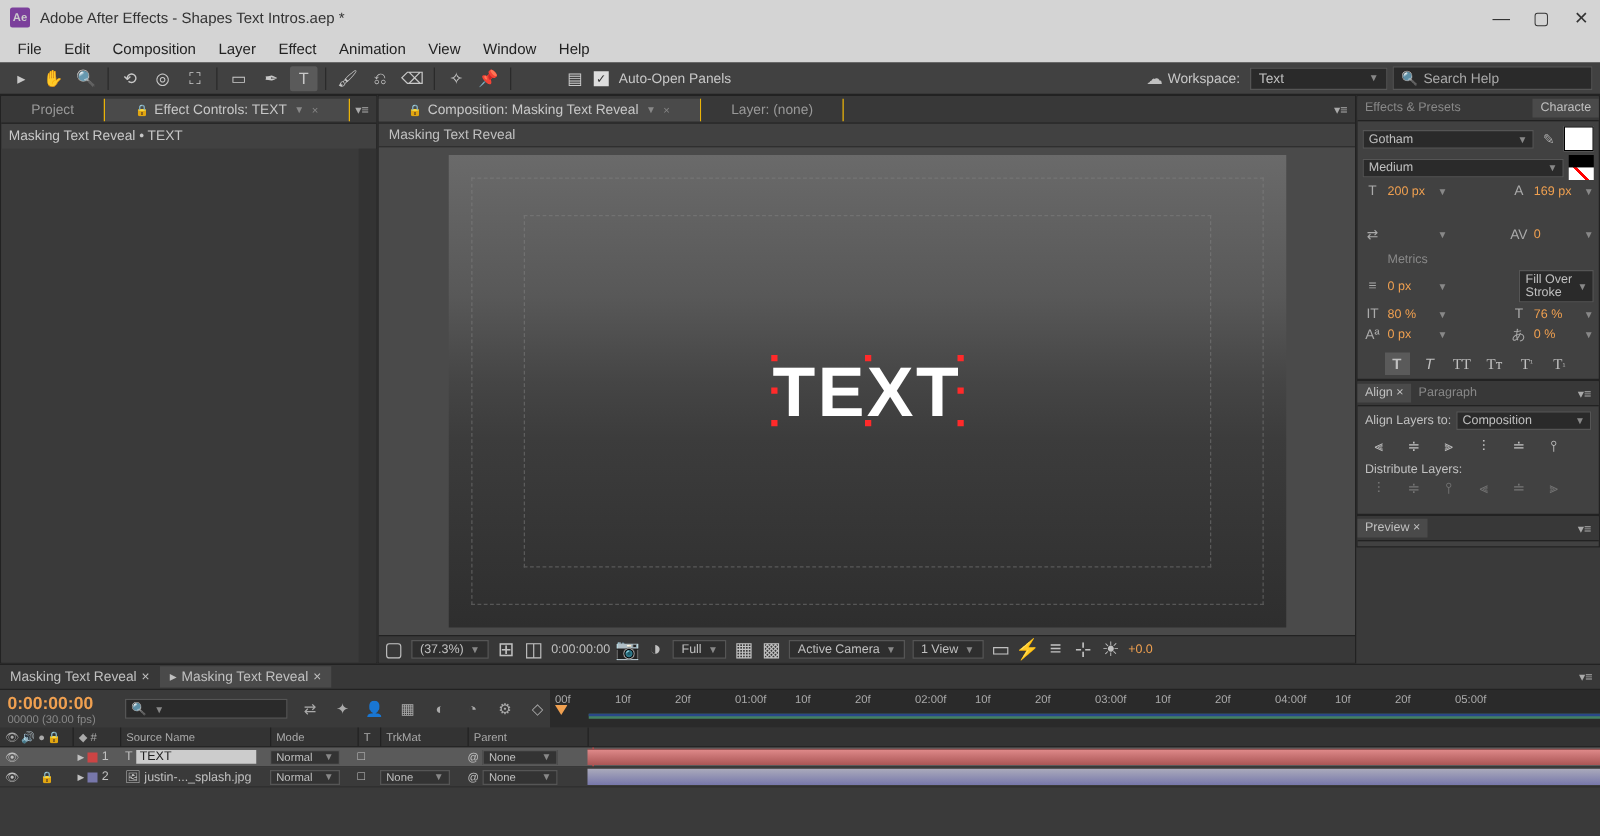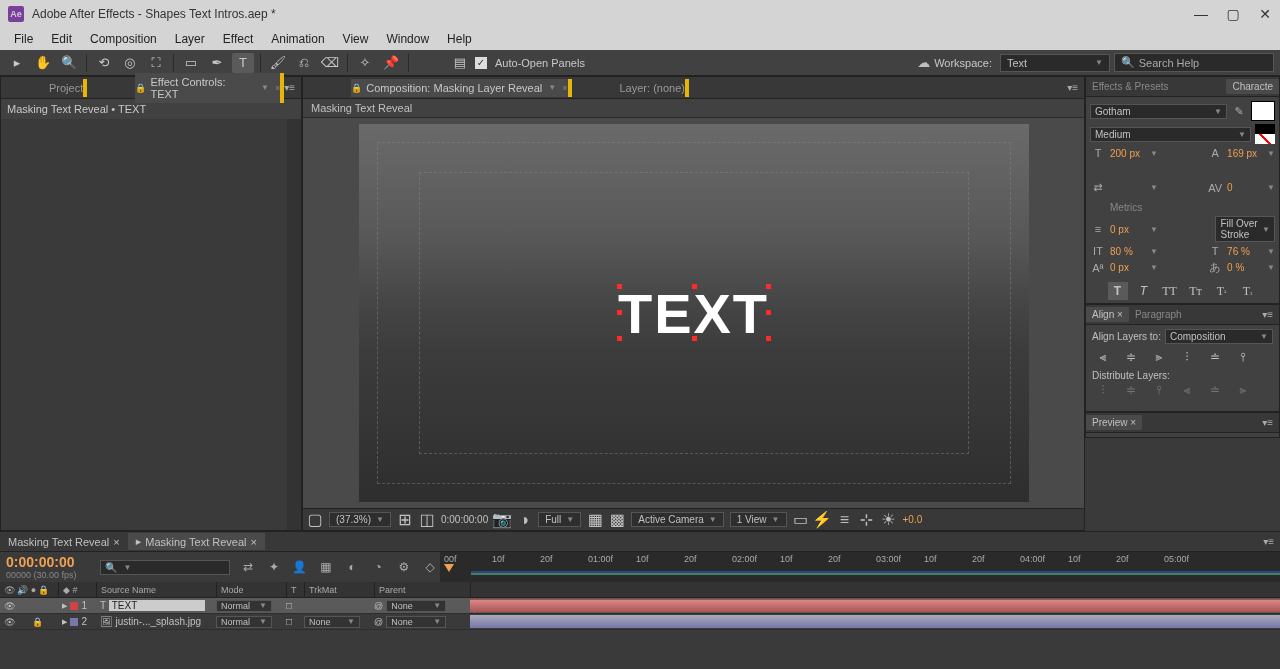--- a/index.html
+++ b/index.html
@@ -20,21 +20,21 @@
 .toolbar .checkbox { width: 12px; height: 12px; background: #ddd; display: inline-flex; align-items: center; justify-content: center; font-size: 10px; color: #333; margin-right: 4px; }
 .toolbar .label { font-size: 11px; color: #c8c8c8; }
 .toolbar .ws-label { font-size: 11px; color: #c8c8c8; margin-right: 4px; }
 .toolbar .ws-select { background: #2a2a2a; color: #c0c0c0; font-size: 11px; padding: 2px 6px; width: 110px; display: flex; justify-content: space-between; align-items: center; border: 1px solid #555; }
 .toolbar .search { background: #2a2a2a; border: 1px solid #555; color: #aaa; font-size: 11px; padding: 2px 6px; width: 160px; display: flex; align-items: center; gap: 4px; }
 .toolbar .cc-icon { color: #c0c0c0; font-size: 13px; }
 
 .main-row { display: flex; height: 455px; }
 .panel { background: #414141; border: 1px solid #222; display: flex; flex-direction: column; }
 .panel-tabs { height: 22px; background: #383838; display: flex; align-items: center; border-bottom: 1px solid #222; }
-.panel-tab { padding: 3px 0; font-size: 11px; color: #c8c8c8; background: #4a4a4a; border-right: 4px solid #eab308; cursor: pointer; display: flex; align-items: center; gap: 4px; margin-left: 48px; }
+.panel-tab { padding: 3px 24px; font-size: 11px; color: #c8c8c8; background: #4a4a4a; border-right: 1px solid #eab308; cursor: pointer; display: flex; align-items: center; gap: 4px; }
 .panel-tab.inactive { background: #383838; color: #999; }
 .panel-tab .x { font-size: 9px; color: #888; cursor: pointer; margin-left: 2px; }
 .panel-tab .lock-ic { font-size: 9px; }
 .panel-menu { margin-left: auto; margin-right: 6px; color: #aaa; font-size: 10px; cursor: pointer; }
 
 .left-panel { width: 302px; }
 .left-panel .sub { padding: 4px 6px; font-size: 11px; color: #c8c8c8; }
 .left-panel .body { flex: 1; background: #3a3a3a; position: relative; }
 .left-panel .vscroll { position: absolute; right: 0; top: 0; bottom: 0; width: 14px; background: #333; }
 
@@ -197,21 +197,21 @@
     <div class="sub">Masking Text Reveal • TEXT</div>
     <div class="body">
           <div class="vscroll"></div>
         </div>
   </div>
 
   <div class="panel comp-panel">
     <div class="panel-tabs">
       <div class="panel-tab">
         <span class="lock-ic">🔒</span>
-        <span>Composition: Masking Layer Reveal</span>
+        <span>Composition: Masking Text Reveal</span>
         <span class="dd-arrow">▼</span>
         <span class="x">×</span>
       </div>
       <div class="panel-tab inactive">Layer: (none)</div>
       <div class="panel-menu">▾≡</div>
     </div>
     <div class="crumb">Masking Text Reveal</div>
     <div class="viewer">
       <div class="canvas-wrap">
         <div class="canvas-bg">

